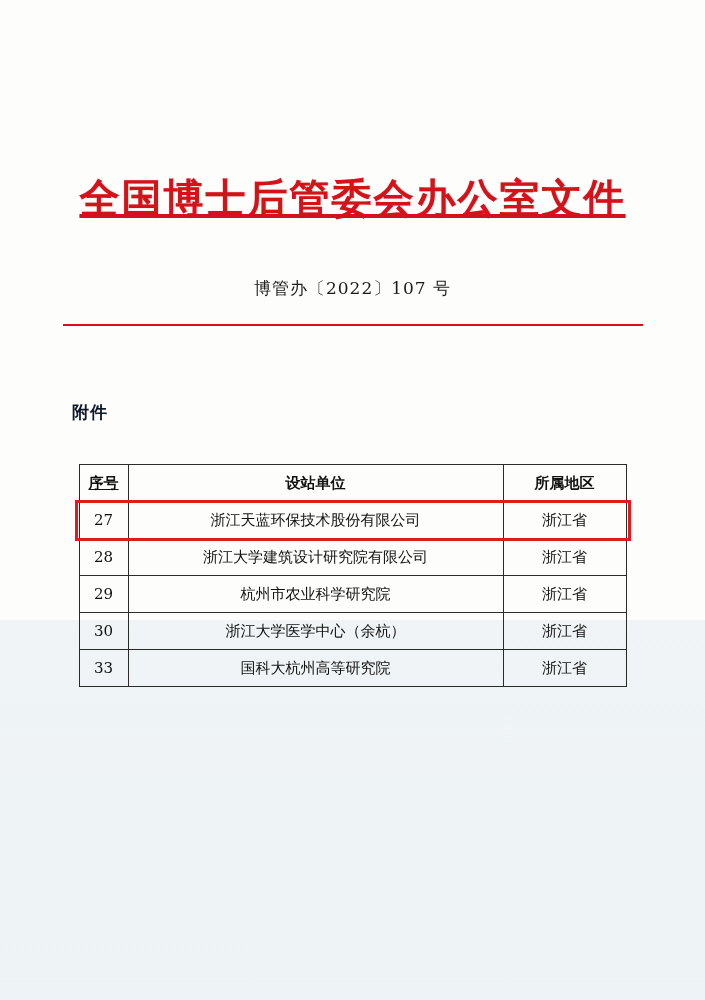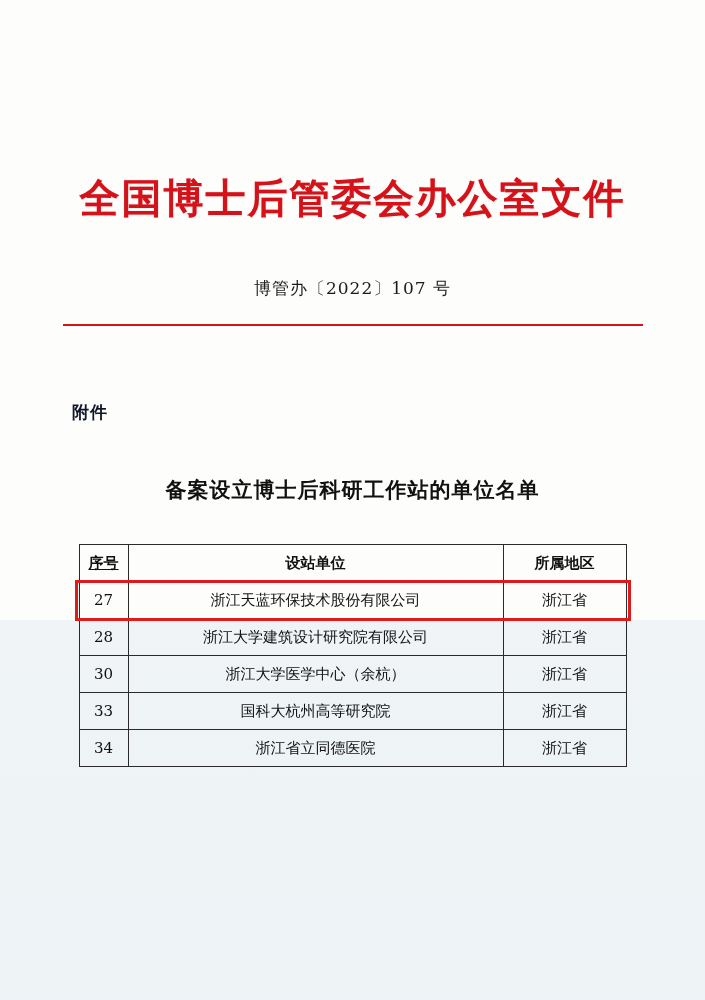--- a/index.html
+++ b/index.html
@@ -33,20 +33,21 @@
   .doc-title {
     text-align: center;
     color: #d4121a;
     font-family: "DejaVu Serif", "Liberation Serif", serif;
     font-weight: bold;
     font-size: 40px;
     letter-spacing: 2px;
     margin-top: 175px;
     line-height: 1.15;
     text-shadow: 0 0 1px rgba(212,18,26,0.45);
+    text-decoration: underline;
   }
   .doc-number {
     text-align: center;
     font-size: 17px;
     color: #1b1b1b;
     margin-top: 56px;
     letter-spacing: 1px;
     font-family: "DejaVu Serif", "Liberation Serif", serif;
   }
   .red-rule {
@@ -121,21 +122,20 @@
   <div class="layer">
 
     <div class="doc-title">全国博士后管委会办公室文件</div>
 
     <div class="doc-number">博管办〔2022〕107 号</div>
 
     <div class="red-rule"></div>
 
     <div class="attachment-label">附件</div>
 
-    <div class="list-title">备案设立博士后科研工作站的单位名单</div>
 
     <div class="table-wrap">
       <table class="unit-table">
         <thead>
           <tr>
             <th class="col-no">序号</th>
             <th class="col-unit">设站单位</th>
             <th class="col-region">所属地区</th>
           </tr>
         </thead>
@@ -144,32 +144,32 @@
             <td>27</td>
             <td>浙江天蓝环保技术股份有限公司</td>
             <td>浙江省</td>
           </tr>
           <tr>
             <td>28</td>
             <td>浙江大学建筑设计研究院有限公司</td>
             <td>浙江省</td>
           </tr>
           <tr>
+            <td>29</td>
+            <td>杭州市农业科学研究院</td>
+            <td>浙江省</td>
+          </tr>
+          <tr>
             <td>30</td>
             <td>浙江大学医学中心（余杭）</td>
             <td>浙江省</td>
           </tr>
           <tr>
             <td>33</td>
             <td>国科大杭州高等研究院</td>
-            <td>浙江省</td>
-          </tr>
-          <tr>
-            <td>34</td>
-            <td>浙江省立同德医院</td>
             <td>浙江省</td>
           </tr>
         </tbody>
       </table>
       <div class="red-box" id="redbox" style="top: 35.5px; height: 41px; border-color: rgb(224, 27, 27);"></div>
     </div>
 
   </div>
 </div>
 

